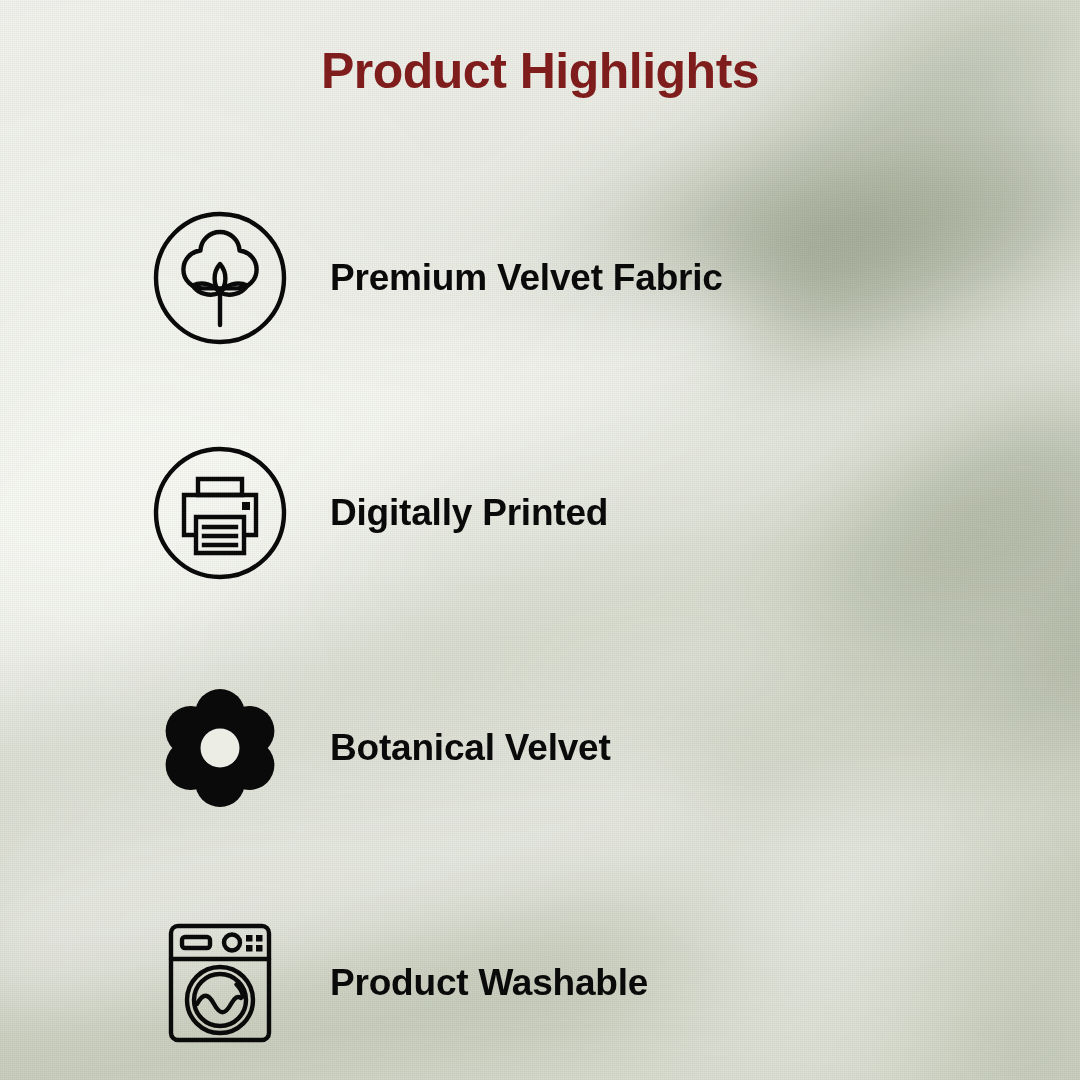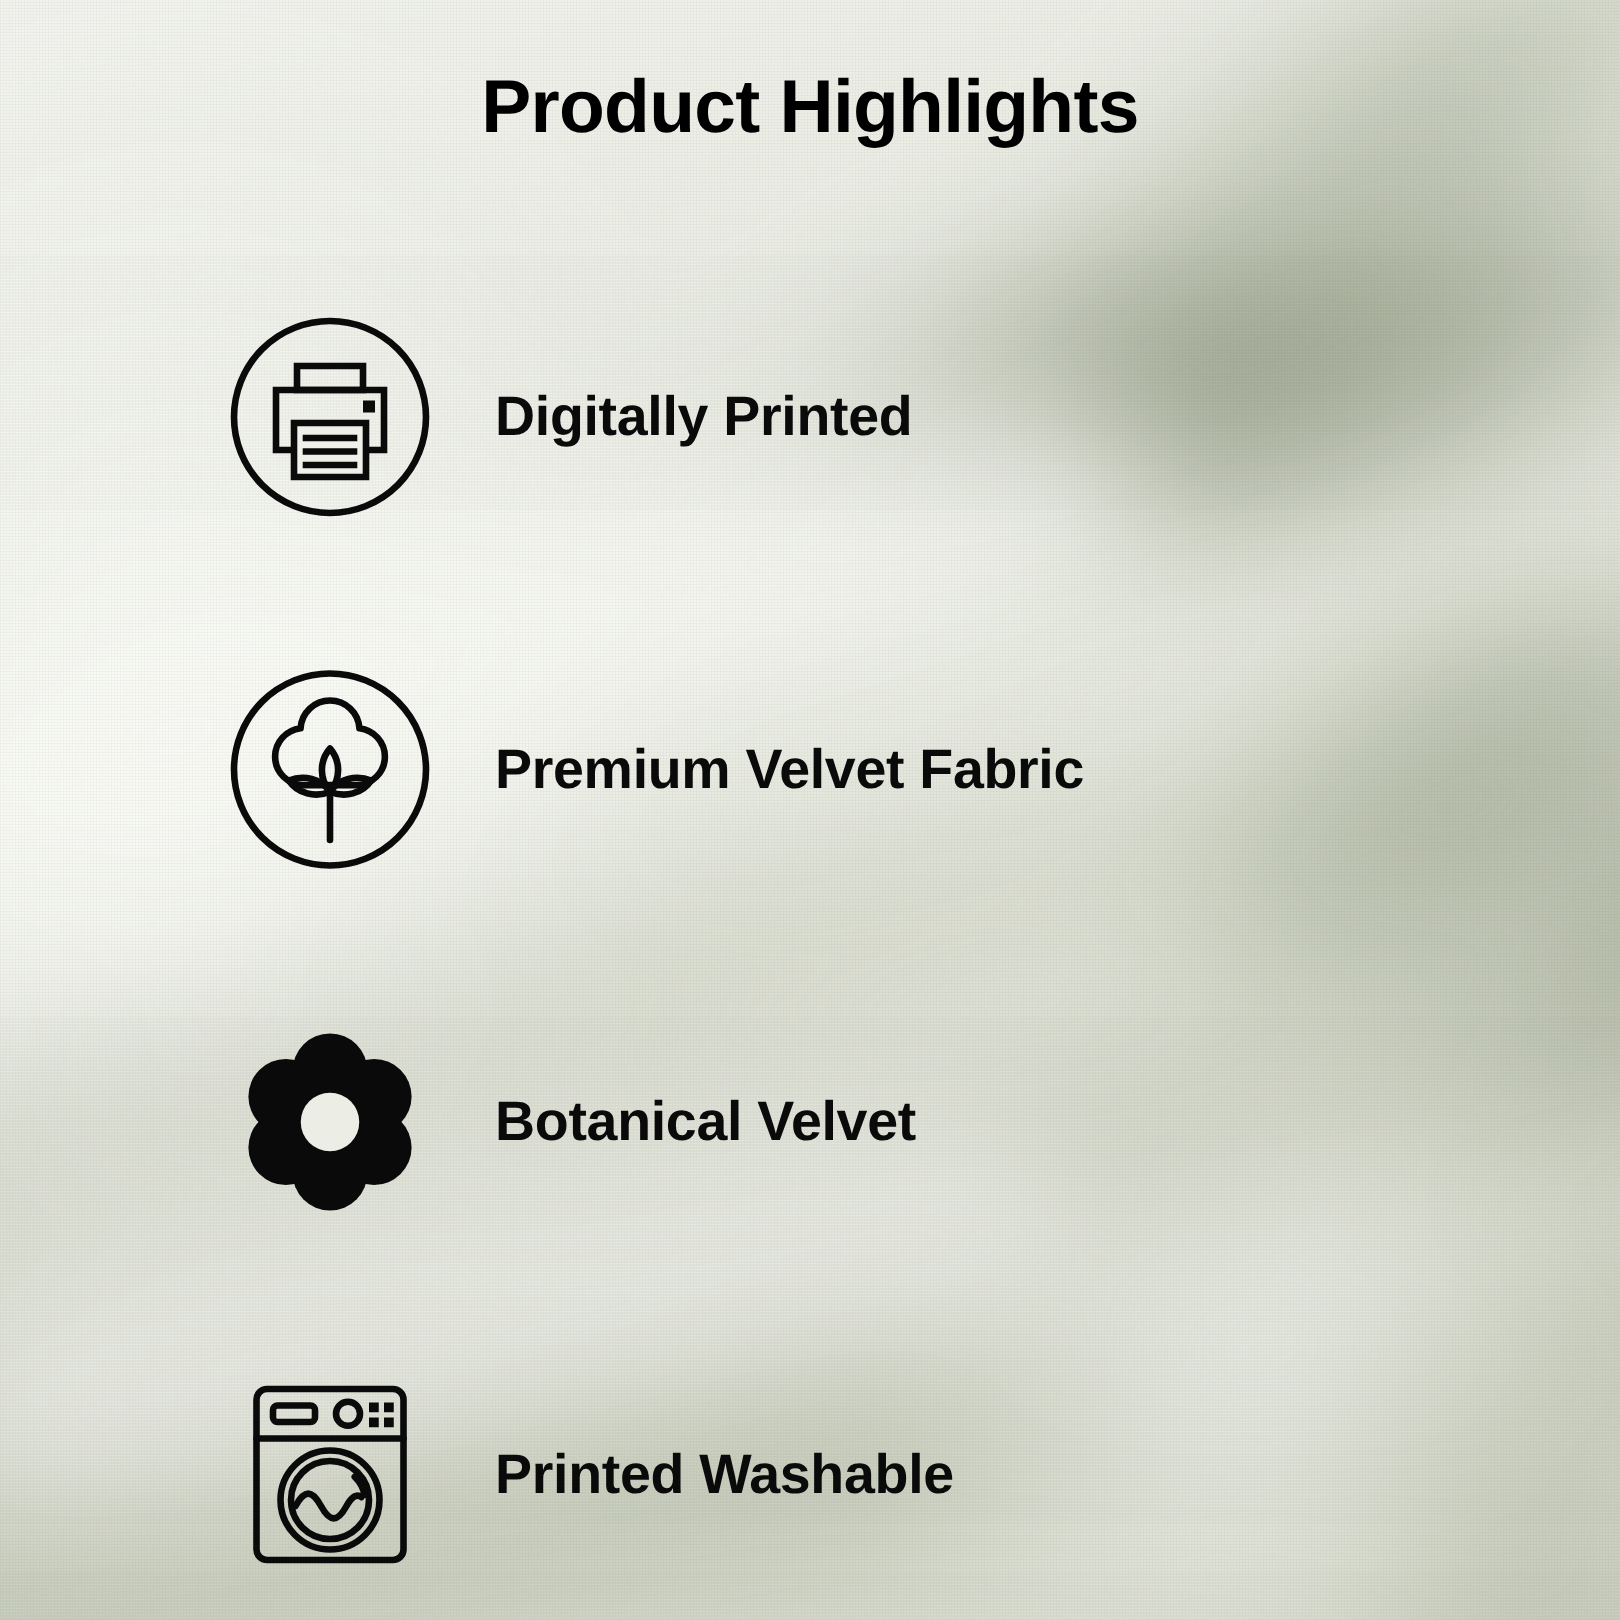--- a/index.html
+++ b/index.html
@@ -179,21 +179,21 @@
 
   .page-title {
     position: absolute;
     left: 0;
     right: 0;
     top: 44px;
     text-align: center;
     font-size: 50px;
     font-weight: 700;
     letter-spacing: -0.5px;
-    color: #000000;
+    color: #7f1d1d;
     line-height: 1.1;
   }
 
   .feature-list {
     position: absolute;
     left: 0;
     top: 160px;
     width: 1080px;
   }
 
@@ -256,72 +256,72 @@
   <div class="bg-layer bg-grain"></div>
 
   <div id="content">
 
     <div class="page-title">Product Highlights</div>
 
     <div class="feature-list">
 
       <div class="feature-row">
         <div class="feature-icon">
+          <svg viewBox="0 0 140 140" fill="none" stroke="#0a0a0a" stroke-width="4.4" stroke-linecap="round" stroke-linejoin="round">
+            <circle cx="70" cy="70" r="64"></circle>
+
+            <path d="M70 24
+                     c-10.5 0 -19 8.2 -19.6 18.5
+                     c-9.6 1.2 -17 9.2 -17 18.9
+                     c0 10.5 8.6 19 19.2 19
+                     h34.8
+                     c10.6 0 19.2 -8.5 19.2 -19
+                     c0 -9.7 -7.4 -17.7 -17 -18.9
+                     C89 32.2 80.5 24 70 24 Z"></path>
+
+            <path d="M70 56
+                     c7.2 8.2 7.2 20.6 0 28.8
+                     c-7.2 -8.2 -7.2 -20.6 0 -28.8 Z"></path>
+
+            <path d="M70 84.8
+                     c-9.8 4.2 -21.6 1.2 -27.4 -7.4
+                     c9.8 -4.2 21.6 -1.2 27.4 7.4 Z"></path>
+
+            <path d="M70 84.8
+                     c9.8 4.2 21.6 1.2 27.4 -7.4
+                     c-9.8 -4.2 -21.6 -1.2 -27.4 7.4 Z"></path>
+
+            <path d="M70 84.8 V117"></path>
+          </svg>
+        </div>
+        <div class="feature-label">Premium Velvet Fabric</div>
+      </div>
+
+      <div class="feature-row">
+        <div class="feature-icon">
           <svg viewBox="0 0 140 140" fill="none" stroke="#0a0a0a" stroke-width="4.4" stroke-linecap="square" stroke-linejoin="miter">
             <circle cx="70" cy="70" r="64"></circle>
 
             <path d="M48 36 H92 V52 H48 Z"></path>
 
             <path d="M34 52 H106 V92 H34 Z"></path>
 
             <rect x="92" y="59" width="8" height="8" fill="#0a0a0a" stroke="none"></rect>
 
             <path d="M46 74 H94 V110 H46 Z" fill="#eef0e9"></path>
             <path d="M54 84 H86"></path>
             <path d="M54 93 H86"></path>
             <path d="M54 102 H86"></path>
           </svg>
         </div>
         <div class="feature-label">Digitally Printed</div>
       </div>
 
       <div class="feature-row">
         <div class="feature-icon">
-          <svg viewBox="0 0 140 140" fill="none" stroke="#0a0a0a" stroke-width="4.4" stroke-linecap="round" stroke-linejoin="round">
-            <circle cx="70" cy="70" r="64"></circle>
-
-            <path d="M70 24
-                     c-10.5 0 -19 8.2 -19.6 18.5
-                     c-9.6 1.2 -17 9.2 -17 18.9
-                     c0 10.5 8.6 19 19.2 19
-                     h34.8
-                     c10.6 0 19.2 -8.5 19.2 -19
-                     c0 -9.7 -7.4 -17.7 -17 -18.9
-                     C89 32.2 80.5 24 70 24 Z"></path>
-
-            <path d="M70 56
-                     c7.2 8.2 7.2 20.6 0 28.8
-                     c-7.2 -8.2 -7.2 -20.6 0 -28.8 Z"></path>
-
-            <path d="M70 84.8
-                     c-9.8 4.2 -21.6 1.2 -27.4 -7.4
-                     c9.8 -4.2 21.6 -1.2 27.4 7.4 Z"></path>
-
-            <path d="M70 84.8
-                     c9.8 4.2 21.6 1.2 27.4 -7.4
-                     c-9.8 -4.2 -21.6 -1.2 -27.4 7.4 Z"></path>
-
-            <path d="M70 84.8 V117"></path>
-          </svg>
-        </div>
-        <div class="feature-label">Premium Velvet Fabric</div>
-      </div>
-
-      <div class="feature-row">
-        <div class="feature-icon">
           <svg viewBox="0 0 140 140">
             <g fill="#0a0a0a" fill-rule="evenodd">
 
               <circle cx="70" cy="36" r="25"></circle>
               <circle cx="99.4" cy="53" r="25"></circle>
               <circle cx="99.4" cy="87" r="25"></circle>
               <circle cx="70" cy="104" r="25"></circle>
               <circle cx="40.6" cy="87" r="25"></circle>
               <circle cx="40.6" cy="53" r="25"></circle>
               <circle cx="70" cy="70" r="31"></circle>
@@ -358,18 +358,18 @@
             <circle cx="70" cy="87" r="26"></circle>
 
             <path d="M47 91
                      c6 -11 11 -11 17 0
                      c6 11 11 11 17 0
                      c3.5 -6.4 6.8 -8.4 10 -6"></path>
 
             <path d="M86.5 71.5 a22 22 0 0 1 6.5 12"></path>
           </svg>
         </div>
-        <div class="feature-label">Printed Washable</div>
+        <div class="feature-label">Product Washable</div>
       </div>
 
     </div>
   </div>
 </div>
 
 </body></html>

